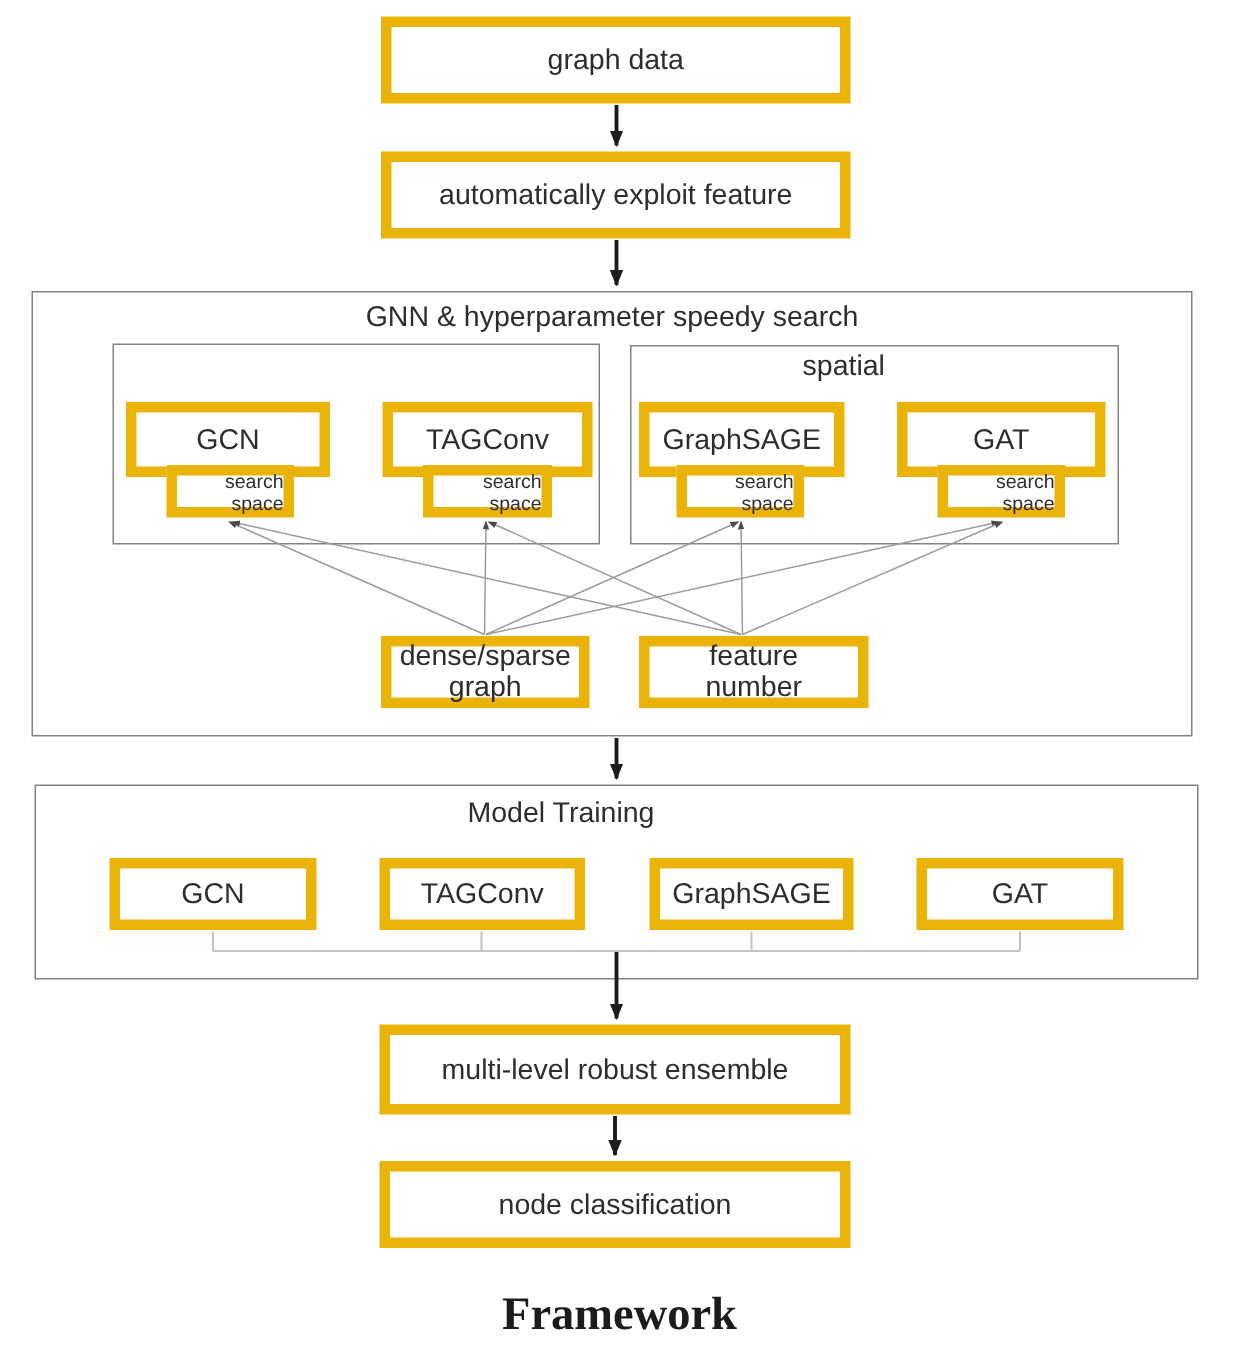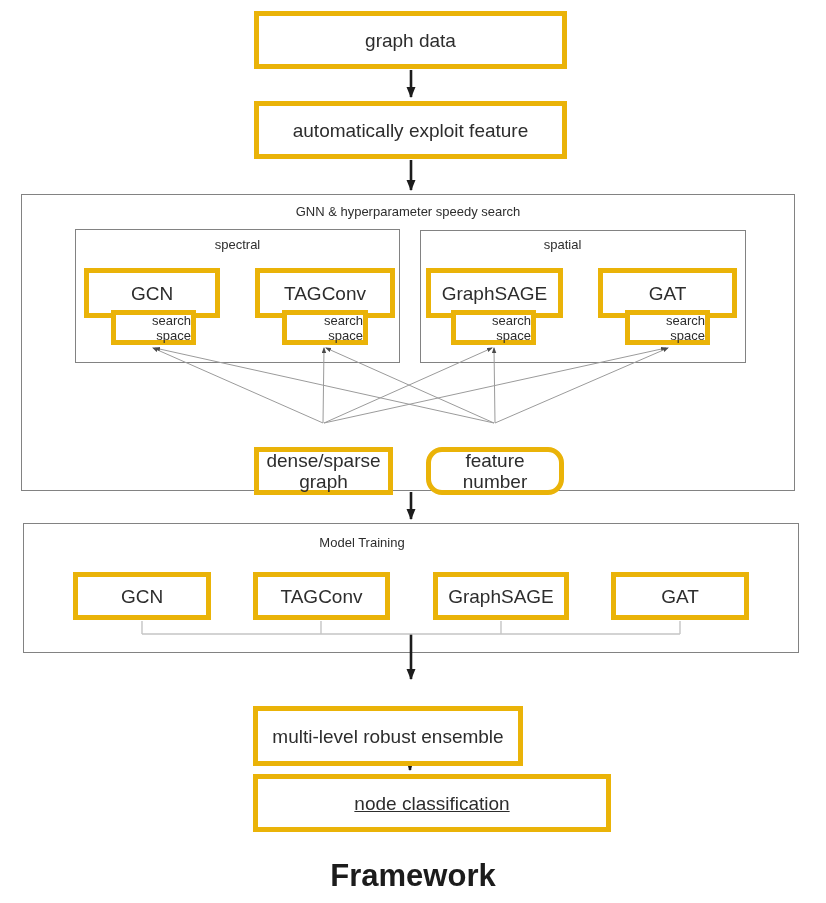--- a/index.html
+++ b/index.html
@@ -7,38 +7,38 @@
     position:relative;
     width:826px;height:903px;
     background:#ffffff;
     font-family:"Liberation Sans", sans-serif;
     color:#2d2d2d;
     overflow:hidden;
   }
   .box{
     position:absolute;box-sizing:border-box;
     background:#ffffff;
-    border:5px solid #eab308;
+    border:7px solid #eab308;
     display:flex;align-items:center;justify-content:center;
     text-align:center;
     font-size:19px;line-height:21px;
     color:#2d2d2d;
   }
   .container{
     position:absolute;box-sizing:border-box;
     background:transparent;
     border:1px solid #828282;
   }
   .section-title{
     position:absolute;box-sizing:border-box;
     text-align:center;
-    font-size:13px;line-height:24px;color:#2d2d2d;
+    font-size:19px;line-height:24px;color:#2d2d2d;
   }
   .small{font-size:13px;line-height:15px;text-align:right;}
-  .two-line{white-space:pre-line;margin-top:23px;}
+  .two-line{white-space:pre-line;}
   #connector-svg{position:absolute;left:0;top:0;}
   .caption{
     position:absolute;text-align:center;
     font-weight:bold;font-size:31px;color:#1c1c1c;
   }
 </style>
 </head>
 <body>
 
 <div id="stage">
@@ -78,45 +78,44 @@
       <line x1="324" y1="423" x2="492" y2="348" marker-end="url(#arrowSmall)"></line>
       <line x1="324" y1="423" x2="666" y2="348" marker-end="url(#arrowSmall)"></line>
       <line x1="494" y1="423" x2="155" y2="348" marker-end="url(#arrowSmall)"></line>
       <line x1="494" y1="423" x2="326" y2="348" marker-end="url(#arrowSmall)"></line>
       <line x1="495" y1="423" x2="494" y2="348" marker-end="url(#arrowSmall)"></line>
       <line x1="495" y1="423" x2="668" y2="348" marker-end="url(#arrowSmall)"></line>
     </g>
   </svg>
 
   <div class="section-title" style="left:21px;top:200px;width:774px;">GNN &amp; hyperparameter speedy search</div>
-  <div class="section-title" style="left:75px;top:233px;width:325px;">spectral</div>
   <div class="section-title" style="left:420px;top:233px;width:285px;">spatial</div>
-  <div class="section-title" style="left:26px;top:531px;width:660px;padding-left:12px;">Model Training</div>
+  <div class="section-title" style="left:38px;top:531px;width:660px;padding-left:12px;">Model Training</div>
 
   <div class="box" style="left:254px;top:11px;width:313px;height:58px;">graph data</div>
   <div class="box" style="left:254px;top:101px;width:313px;height:58px;text-align:center;">automatically exploit feature</div>
 
   <div class="box" style="left:84px;top:268px;width:136px;height:50px;">GCN</div>
   <div class="box" style="left:255px;top:268px;width:140px;height:50px;">TAGConv</div>
   <div class="box" style="left:426px;top:268px;width:137px;height:50px;">GraphSAGE</div>
   <div class="box" style="left:598px;top:268px;width:139px;height:50px;">GAT</div>
 
   <div class="box small" style="left:111px;top:310px;width:85px;height:35px;">search space</div>
   <div class="box small" style="left:282px;top:310px;width:86px;height:35px;">search space</div>
   <div class="box small" style="left:451px;top:310px;width:85px;height:35px;">search space</div>
   <div class="box small" style="left:625px;top:310px;width:85px;height:35px;">search space</div>
 
   <div class="box two-line" style="left:254px;top:424px;width:139px;height:48px;">dense/sparse
 graph</div>
-  <div class="box two-line" style="left:426px;top:424px;width:138px;height:48px;border-radius:16px;">feature
+  <div class="box two-line" style="left:426px;top:424px;width:153px;height:48px;">feature
 number</div>
 
   <div class="box" style="left:73px;top:572px;width:138px;height:48px;">GCN</div>
   <div class="box" style="left:253px;top:572px;width:137px;height:48px;">TAGConv</div>
   <div class="box" style="left:433px;top:572px;width:136px;height:48px;">GraphSAGE</div>
   <div class="box" style="left:611px;top:572px;width:138px;height:48px;">GAT</div>
 
-  <div class="box" style="left:253px;top:706px;width:270px;height:60px;">multi-level robust ensemble</div>
-  <div class="box" style="left:253px;top:774px;width:358px;height:58px;text-decoration:underline;">node classification</div>
+  <div class="box" style="left:253px;top:683px;width:314px;height:60px;">multi-level robust ensemble</div>
+  <div class="box" style="left:253px;top:774px;width:314px;height:58px;">node classification</div>
 
-  <div class="caption" style="left:0;top:858px;width:826px;">Framework</div>
+  <div class="caption" style="left:0;top:858px;width:826px;font-family:Liberation Serif, serif;">Framework</div>
 
 </div>
 
 </body></html>

